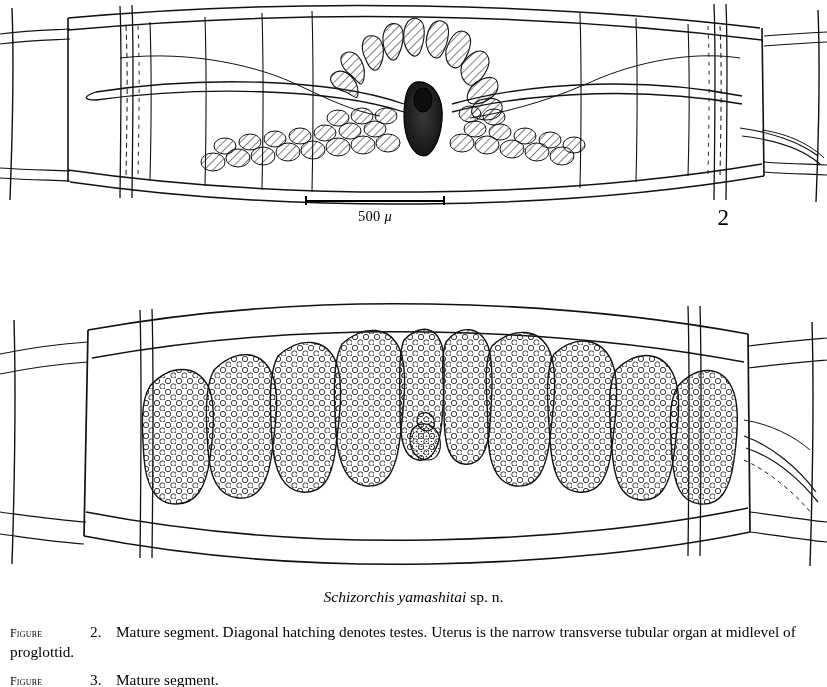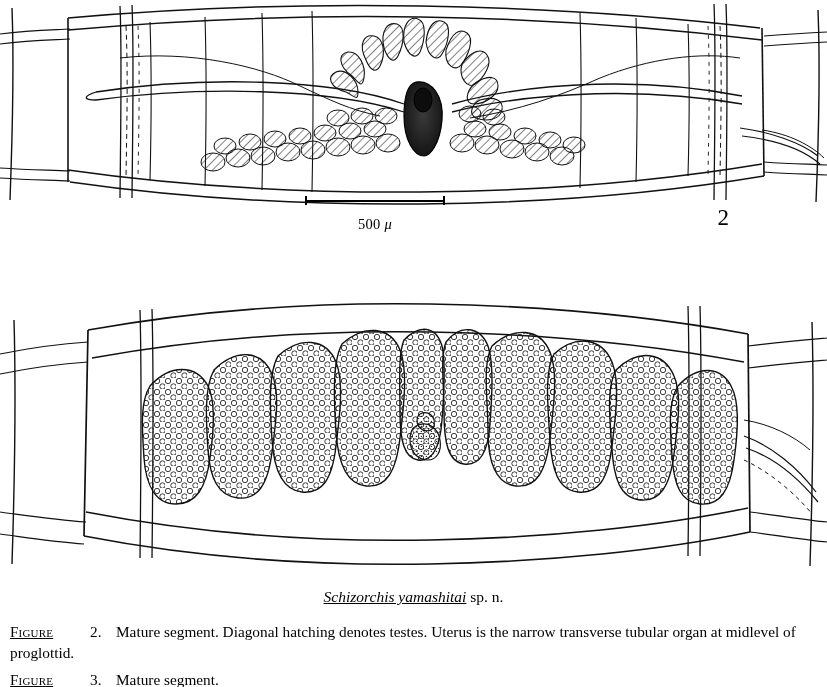--- a/index.html
+++ b/index.html
@@ -55,57 +55,55 @@
     width: 1.6px;
     height: 9px;
     background: #000;
   }
   .scale-line-wrap .tick.left { left: 0; }
   .scale-line-wrap .tick.right { right: 0; }
   .scale-label {
     font-family: "Liberation Serif", serif;
     font-size: 14.5px;
     letter-spacing: 0.3px;
-    margin-top: 11px;
+    margin-top: 3px;
   }
   .scale-label .mu {
     font-style: italic;
     font-family: "Liberation Serif", serif;
   }
 
   #species-name {
     position: absolute;
     left: 0;
     top: 588px;
     width: 827px;
     text-align: center;
     font-size: 15.5px;
   }
   #species-name .ital {
     font-style: italic;
-    text-decoration: underline;
   }
 
   .caption-row {
     position: absolute;
     left: 10px;
     width: 810px;
     font-size: 15.3px;
     line-height: 1.32;
   }
   #caption-2 { top: 622px; }
   #caption-3 { top: 670px; }
 
   .cap-label {
     display: inline-block;
     width: 80px;
     font-variant: small-caps;
-    font-size: 15px;
+    font-size: 12px;
     letter-spacing: 0.2px;
-    text-decoration: underline;
   }
   .cap-num {
     display: inline-block;
     width: 26px;
   }
   .cap-text {
     display: inline;
   }
   svg { display: block; }
 </style>

